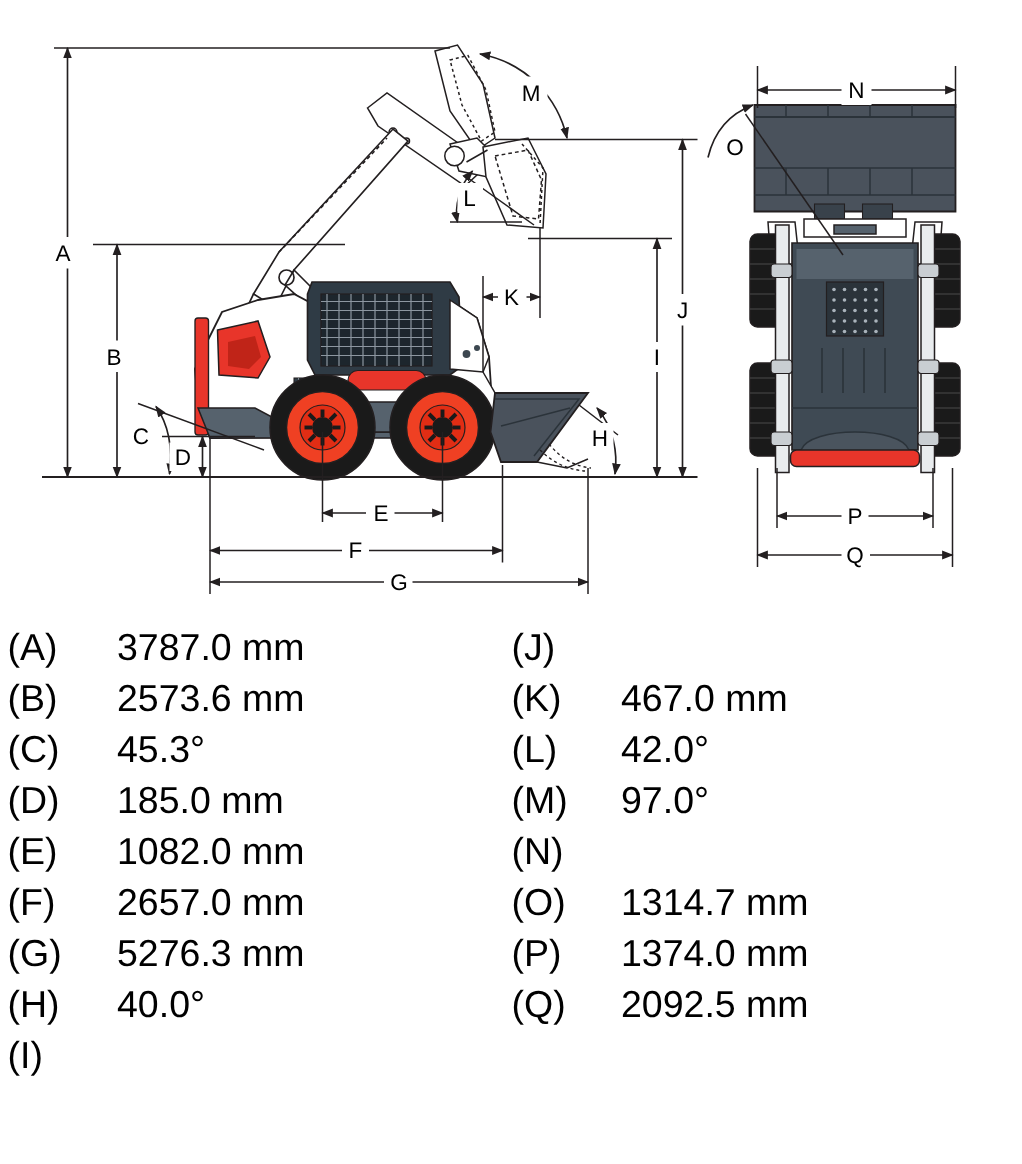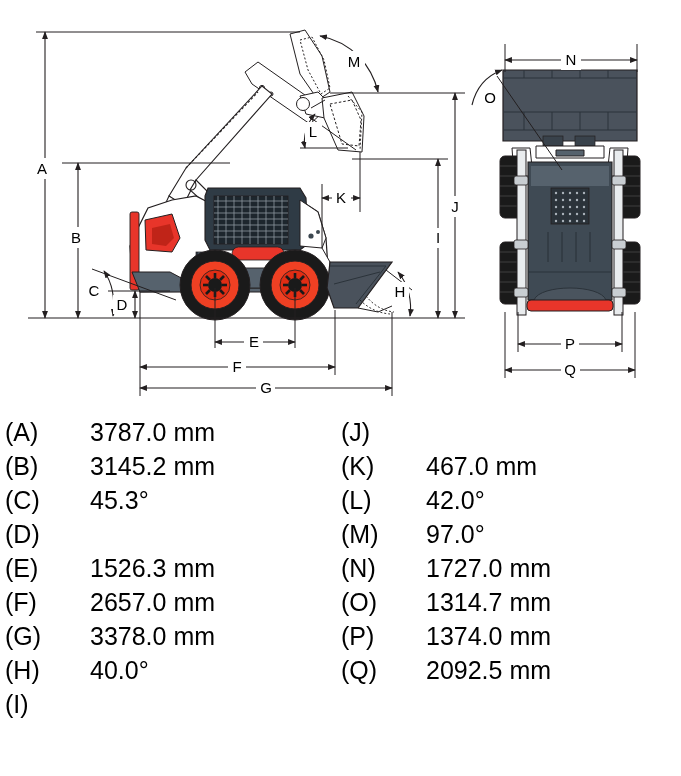--- a/index.html
+++ b/index.html
@@ -46,21 +46,21 @@
     font-size: 25px;
     white-space: nowrap;
   }
   .spec-key {
     position: absolute;
     left: 5px;
     top: 0;
   }
   .spec-val {
     position: absolute;
-    left: 90px;
+    left: 78px;
     top: 0;
   }
   .dim-label {
     font-family: "Liberation Sans", sans-serif;
     font-size: 15px;
     fill: #000000;
   }
   .dline {
     stroke: #231f20;
     stroke-width: 1.1;
@@ -477,40 +477,41 @@
 
   <div id="spec-table">
 
     <div id="spec-col-left" class="spec-col">
       <div class="spec-row">
         <span class="spec-key">(A)</span>
         <span class="spec-val">3787.0 mm</span>
       </div>
       <div class="spec-row">
         <span class="spec-key">(B)</span>
-        <span class="spec-val">3145.2 mm</span>
+        <span class="spec-val">2573.6 mm</span>
       </div>
       <div class="spec-row">
         <span class="spec-key">(C)</span>
         <span class="spec-val">45.3°</span>
       </div>
       <div class="spec-row">
         <span class="spec-key">(D)</span>
+        <span class="spec-val">185.0 mm</span>
       </div>
       <div class="spec-row">
         <span class="spec-key">(E)</span>
-        <span class="spec-val">1526.3 mm</span>
+        <span class="spec-val">1082.0 mm</span>
       </div>
       <div class="spec-row">
         <span class="spec-key">(F)</span>
         <span class="spec-val">2657.0 mm</span>
       </div>
       <div class="spec-row">
         <span class="spec-key">(G)</span>
-        <span class="spec-val">3378.0 mm</span>
+        <span class="spec-val">5276.3 mm</span>
       </div>
       <div class="spec-row">
         <span class="spec-key">(H)</span>
         <span class="spec-val">40.0°</span>
       </div>
       <div class="spec-row">
         <span class="spec-key">(I)</span>
       </div>
     </div>
 
@@ -525,21 +526,20 @@
       <div class="spec-row">
         <span class="spec-key">(L)</span>
         <span class="spec-val">42.0°</span>
       </div>
       <div class="spec-row">
         <span class="spec-key">(M)</span>
         <span class="spec-val">97.0°</span>
       </div>
       <div class="spec-row">
         <span class="spec-key">(N)</span>
-        <span class="spec-val">1727.0 mm</span>
       </div>
       <div class="spec-row">
         <span class="spec-key">(O)</span>
         <span class="spec-val">1314.7 mm</span>
       </div>
       <div class="spec-row">
         <span class="spec-key">(P)</span>
         <span class="spec-val">1374.0 mm</span>
       </div>
       <div class="spec-row">

